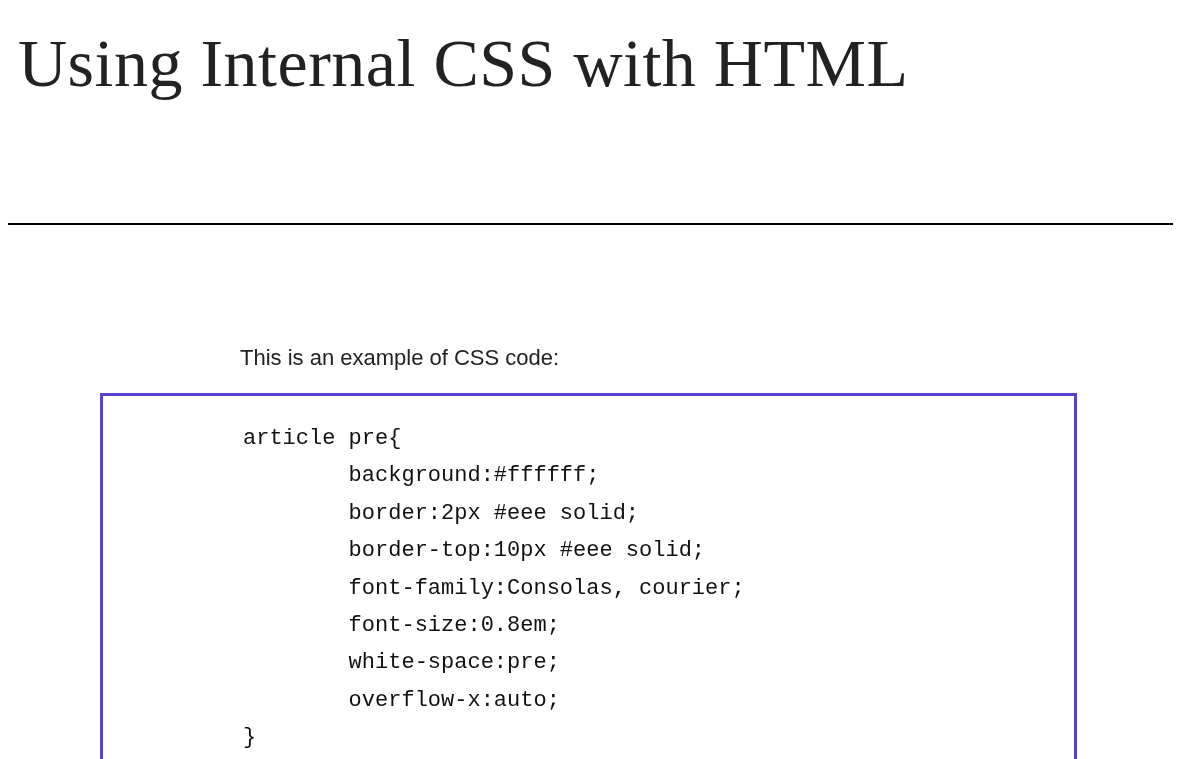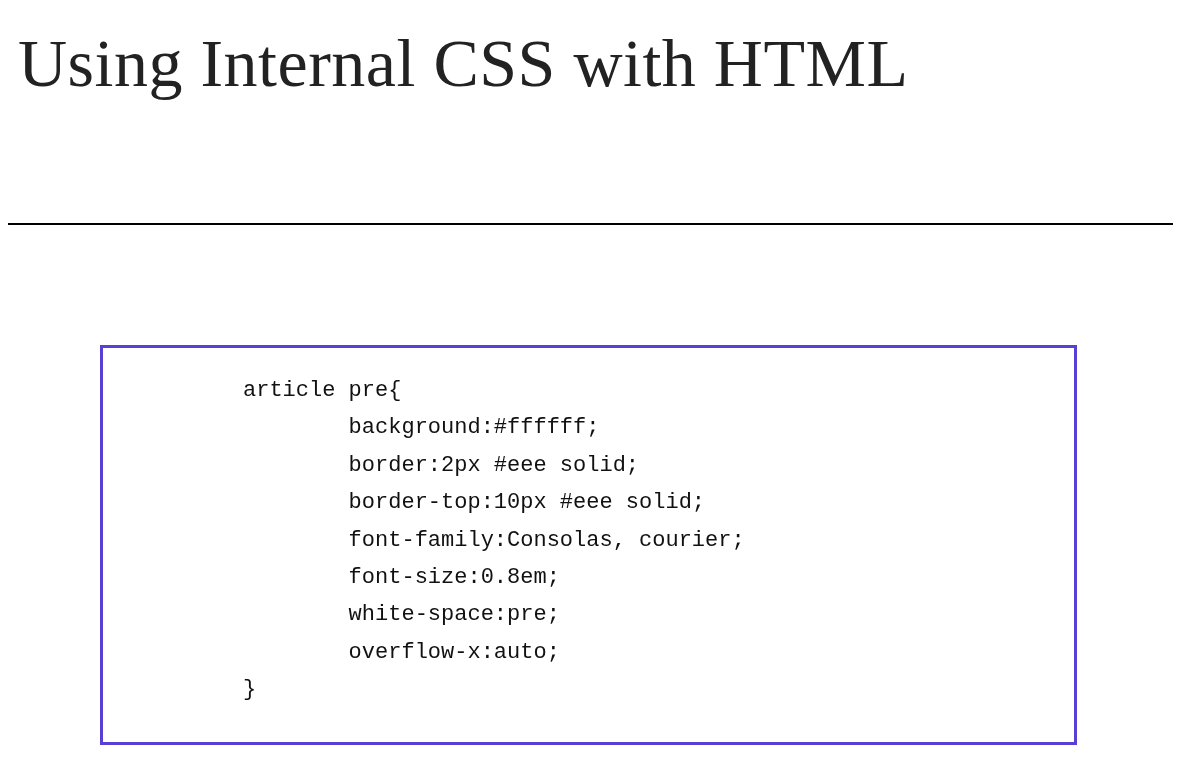--- a/index.html
+++ b/index.html
@@ -51,20 +51,21 @@
     }
   </style>
 </head>
 <body>
 
 <h1 class="page-title">Using Internal CSS with HTML</h1>
 
 <hr class="divider">
 
 <div class="content">
+  <p class="intro-text">This is an example of CSS code:</p>
   <pre class="code-block">article pre{
         background:#ffffff;
         border:2px #eee solid;
         border-top:10px #eee solid;
         font-family:Consolas, courier;
         font-size:0.8em;
         white-space:pre;
         overflow-x:auto;
 }</pre>
 </div>

